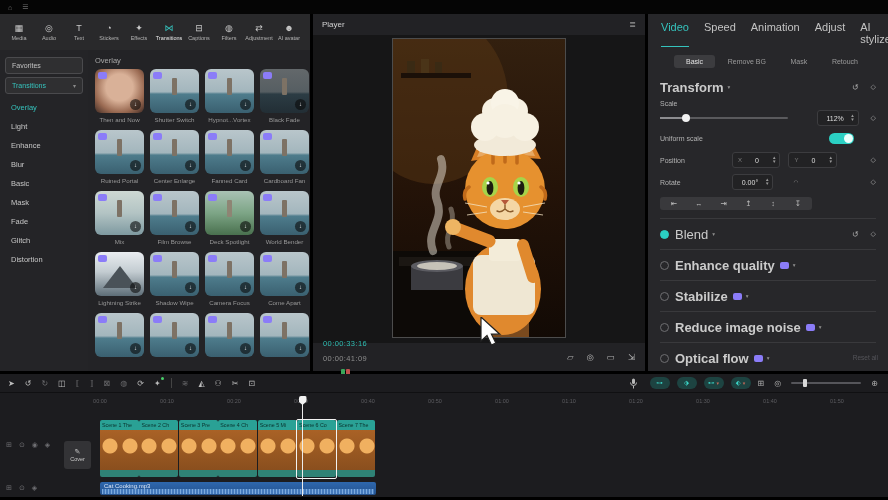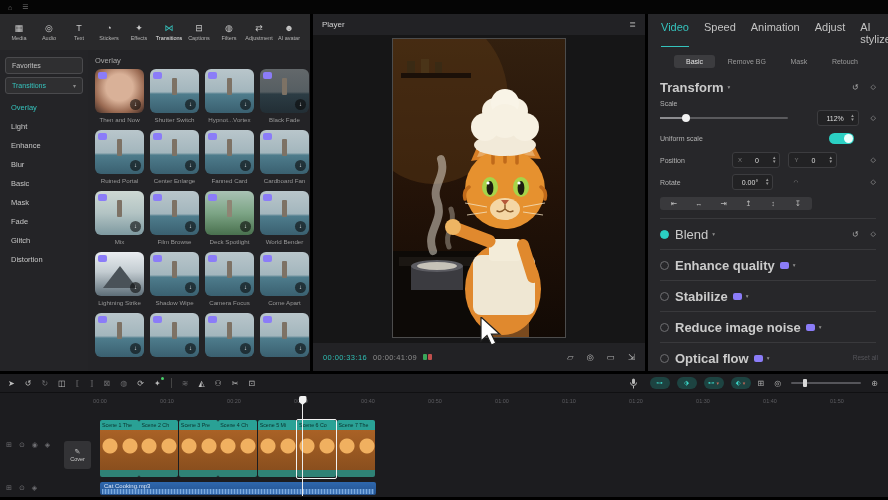--- a/index.html
+++ b/index.html
@@ -54,21 +54,21 @@
   
   .player-panel { left:313px; top:14px; width:332px; height:357px; background:#222225; }
   .player-header { height:21px; display:flex; align-items:center; justify-content:space-between; padding:0 9px; }
   .player-title { font-size:8px; color:#d2d2d2; }
   .player-menu { font-size:8px; color:#9a9a9a; }
   .player-canvas { position:absolute; left:0; top:21px; right:0; bottom:28px; background:#161617; }
   .video-frame { position:absolute; left:50%; top:4px; transform:translateX(-50%); width:172px; height:298px;
                  background:#120a06; outline:1px solid #4c4c4c; }
   .player-bottombar { position:absolute; left:0; bottom:0; right:0; height:28px; display:flex; align-items:center;
                       justify-content:space-between; padding:0 10px; }
-  .timecode { display:flex; align-items:center; gap:6px; font-size:7.5px; letter-spacing:.4px; }
+  .timecode { display:flex; align-items:center; gap:6px; font-size:7.5px; letter-spacing:.4px;flex-direction:column; }
   .tc-current { color:#2fbdb3; }
   .tc-total { color:#8d8d8d; }
   .tc-flag { display:inline-flex; gap:1px; }
   .tc-flag i { width:4px; height:6px; border-radius:1px; }
   .player-controls { display:flex; gap:13px; }
   .pc-icon { font-size:8.5px; color:#b5b5b5; }
   .big-cursor { position:absolute; left:166px; bottom:-4px; }
 
   
   .inspector { left:648px; top:14px; width:240px; height:357px; background:#27272a; }

